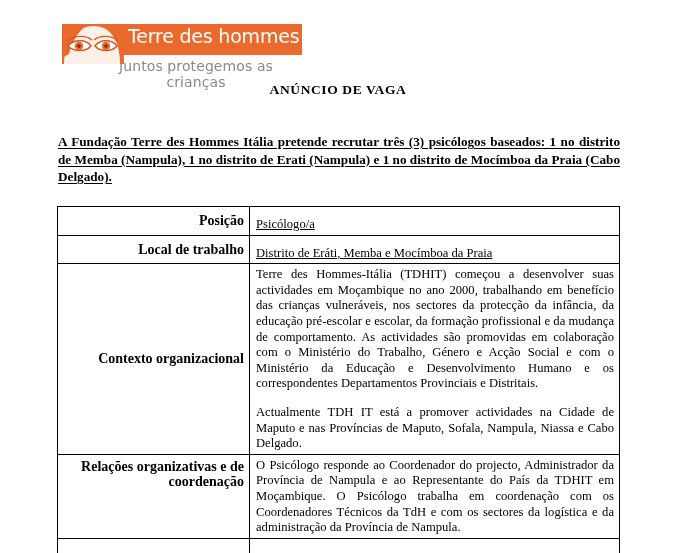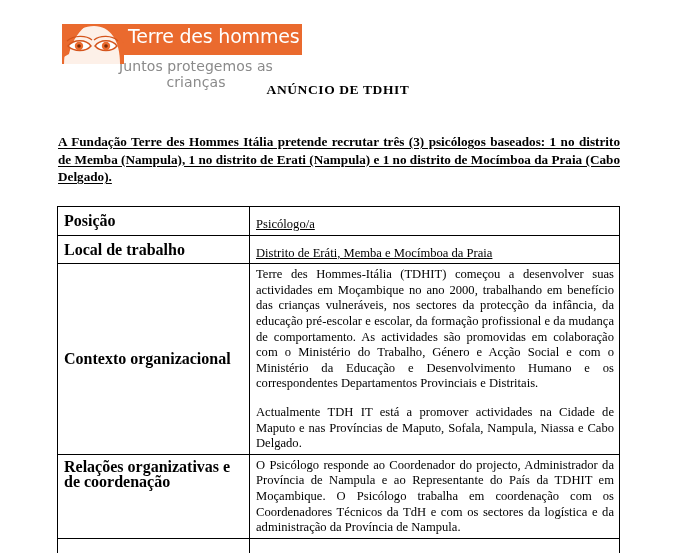--- a/index.html
+++ b/index.html
@@ -97,23 +97,24 @@
     border-collapse: collapse;
     table-layout: fixed;
   }
   .info-table td {
     border: 1px solid #000000;
     vertical-align: middle;
     padding: 2px 5px 2px 6px;
   }
   .info-table td.label-cell {
     width: 180px;
-    font-size: 16px;
+    font-size: 14px;
     font-weight: bold;
     line-height: 15px;
+    text-align: right;
   }
   .info-table td.value-cell {
     font-size: 12.6px;
     line-height: 15.6px;
     text-align: justify;
     vertical-align: top;
     padding-top: 3px;
   }
   .info-table td.value-cell.single {
     vertical-align: middle;
@@ -159,21 +160,21 @@
           <circle cx="44" cy="22" r="1.8" fill="#7a2d08"></circle>
           <path d="M5 17 C12 11, 24 11, 30 16" fill="none" stroke="#d4541c" stroke-width="1.2"></path>
           <path d="M32 16 C38 11, 50 11, 56 17" fill="none" stroke="#d4541c" stroke-width="1.2"></path>
         </svg>
       </span>
       <span class="logo-wordmark">Terre des hommes</span>
     </div>
     <div class="logo-tagline">Juntos protegemos as crianças</div>
   </div>
 
-  <div class="doc-title">ANÚNCIO DE TDHIT</div>
+  <div class="doc-title">ANÚNCIO DE VAGA</div>
 
   <div class="lead-paragraph">A Fundação Terre des Hommes Itália pretende recrutar três (3) psicólogos baseados: 1 no distrito de Memba (Nampula), 1 no distrito de Erati (Nampula) e 1 no distrito de Mocímboa da Praia (Cabo Delgado).</div>
 
   <table class="info-table">
     <tbody>
       <tr>
         <td class="label-cell">Posição</td>
         <td class="value-cell single">Psicólogo/a</td>
       </tr>
       <tr>

